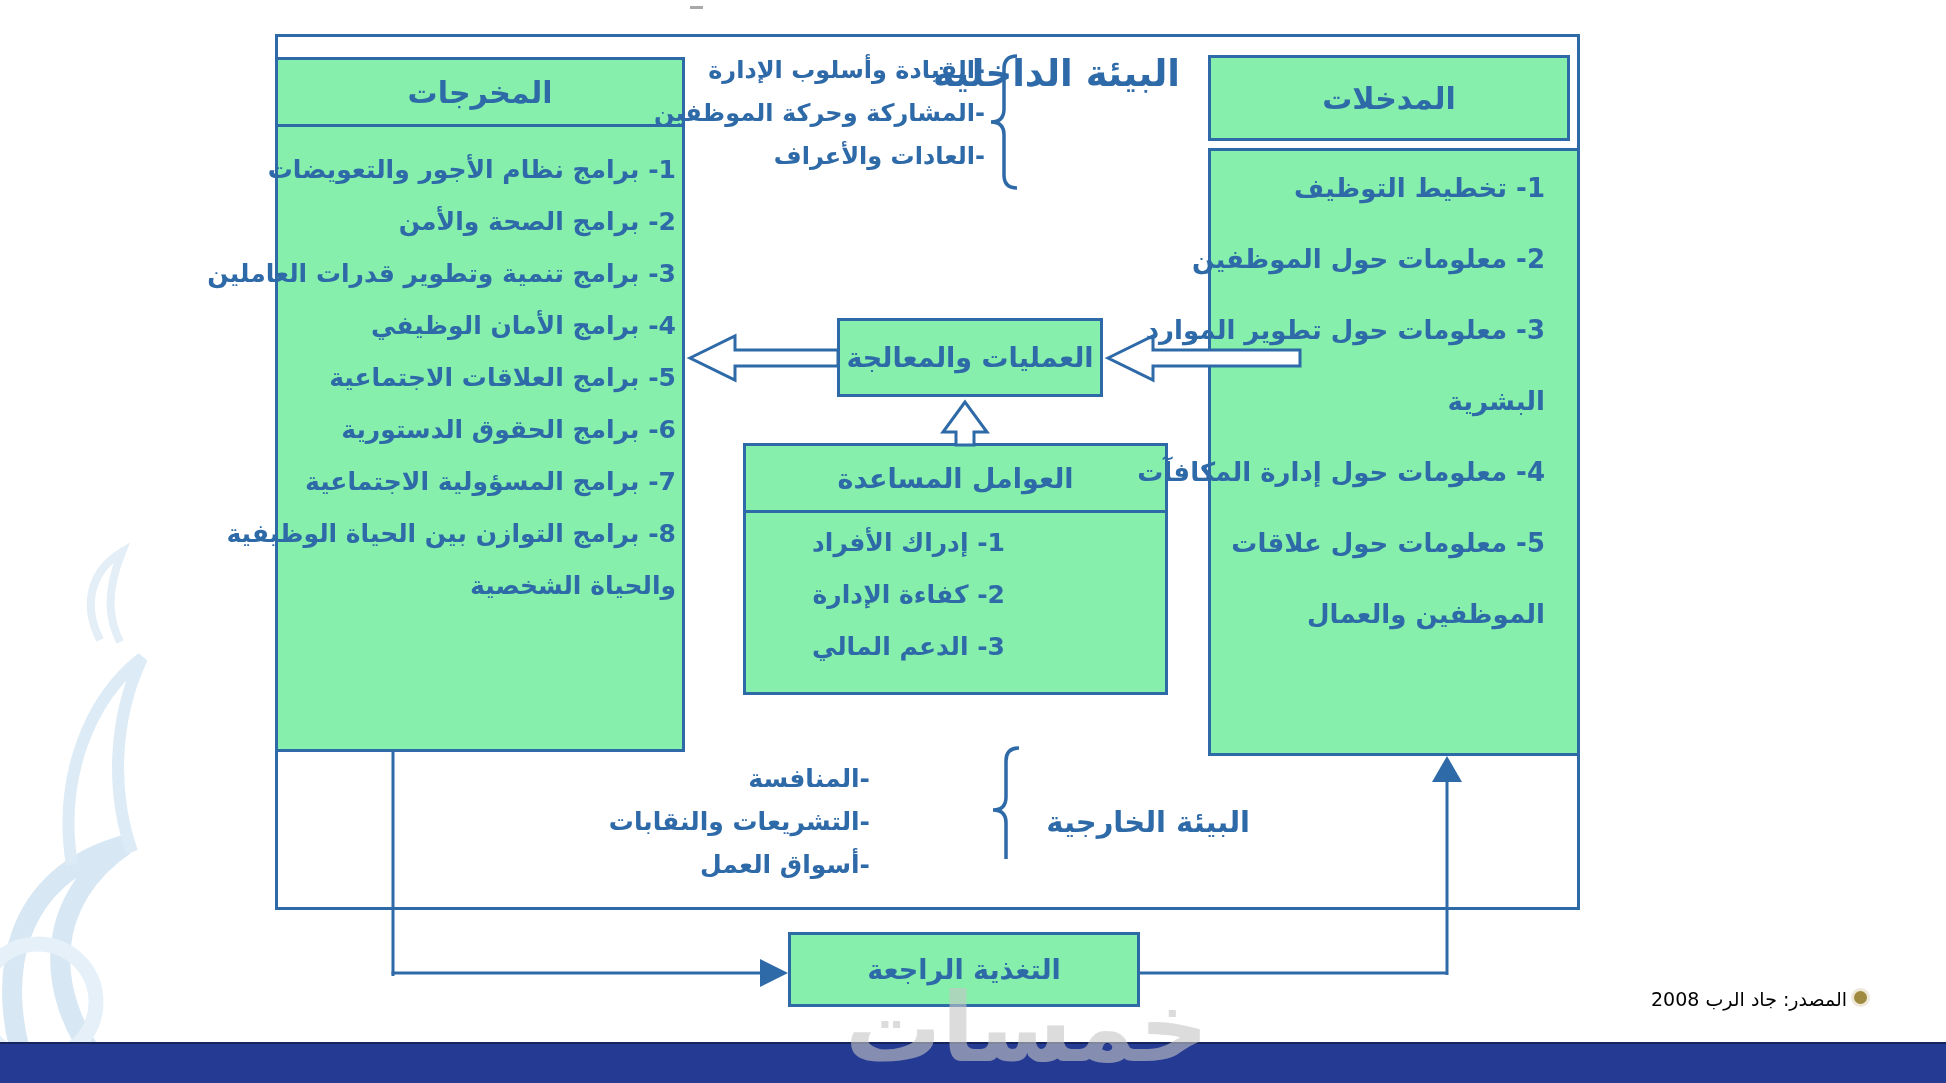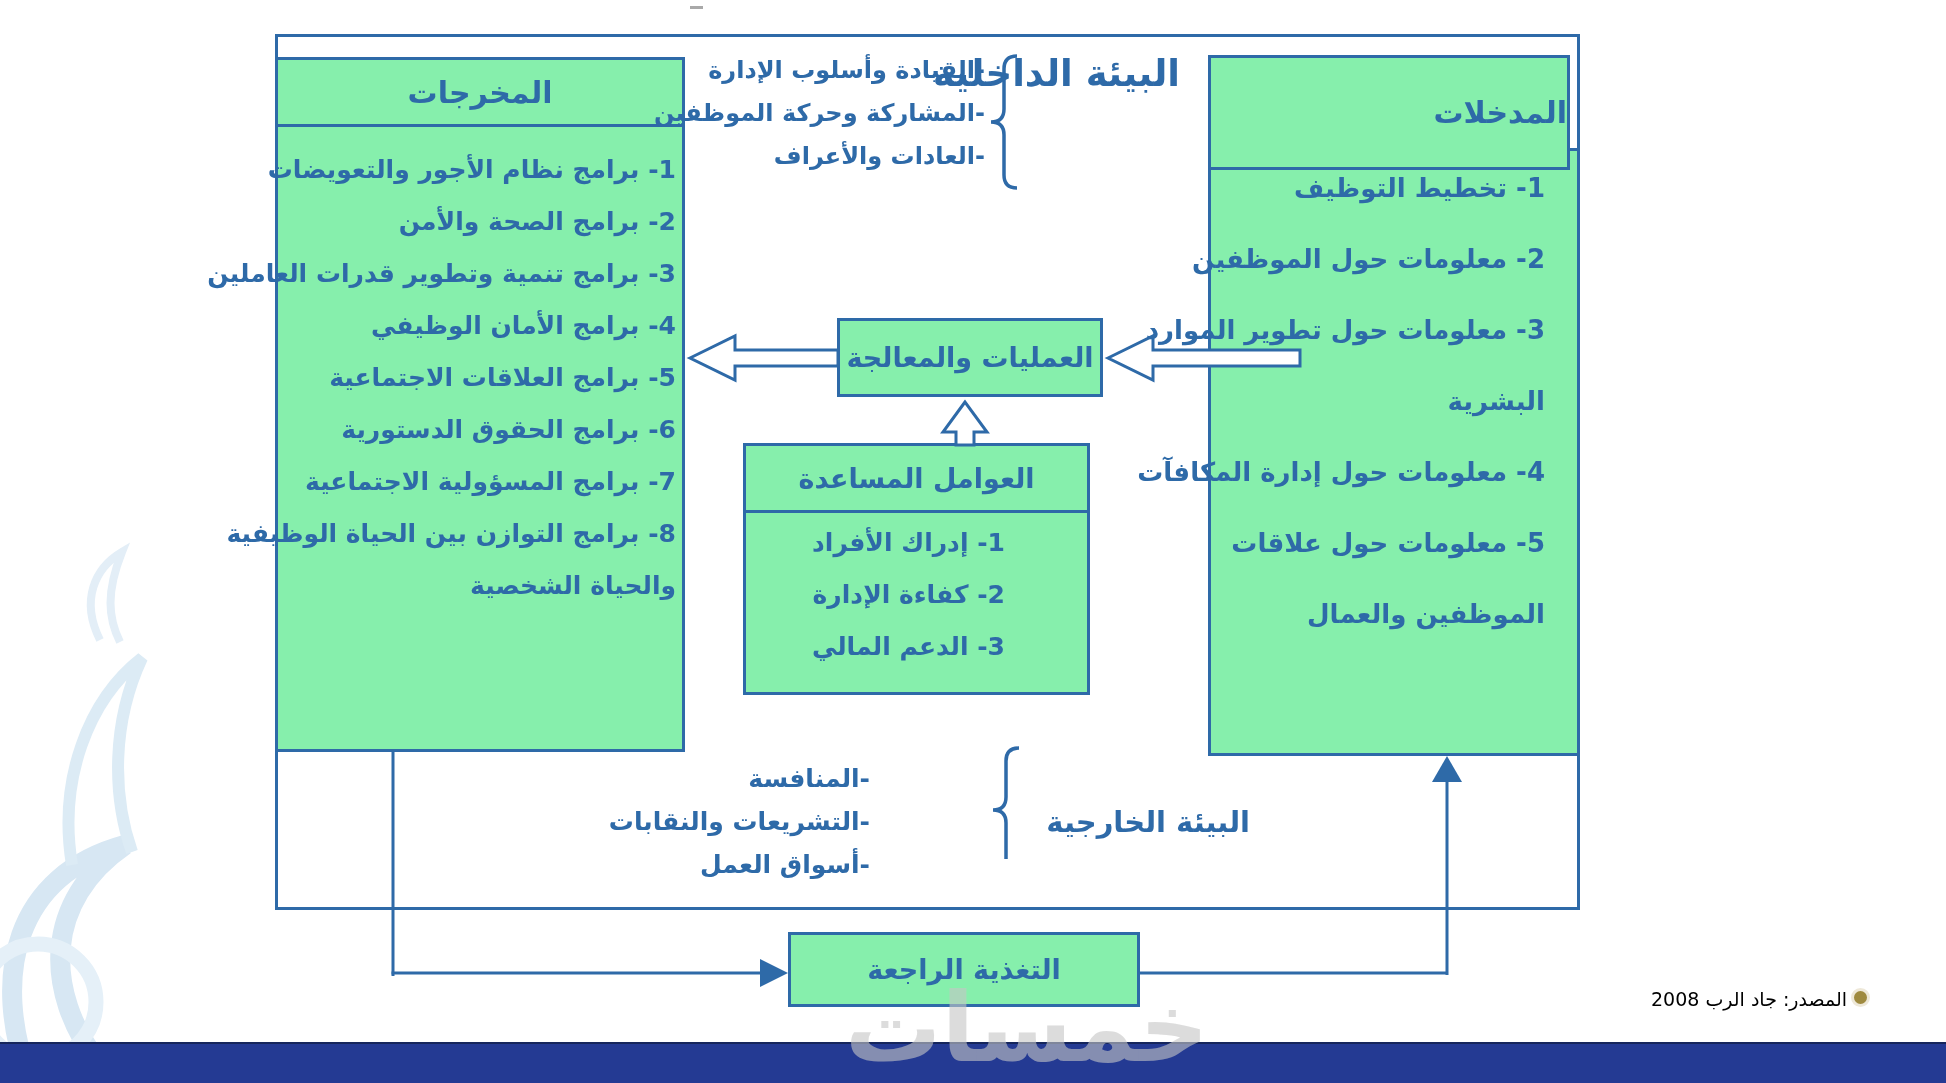--- a/index.html
+++ b/index.html
@@ -65,21 +65,21 @@
     <div class="ln" dir="rtl">2- برامج الصحة والأمن</div>
     <div class="ln" dir="rtl">3- برامج تنمية وتطوير قدرات العاملين</div>
     <div class="ln" dir="rtl">4- برامج الأمان الوظيفي</div>
     <div class="ln" dir="rtl">5- برامج العلاقات الاجتماعية</div>
     <div class="ln" dir="rtl">6- برامج الحقوق الدستورية</div>
     <div class="ln" dir="rtl">7- برامج المسؤولية الاجتماعية</div>
     <div class="ln" dir="rtl">8- برامج التوازن بين الحياة الوظيفية</div>
     <div class="ln" dir="rtl">والحياة الشخصية</div>
   </div>
 
-<div class="bbox hdr center" style="left:1208px;top:55px;width:362px;height:115px;justify-content:flex-end;">
+<div class="bbox hdr center" style="left:1208px;top:55px;width:362px;height:86px;">
   <span class="blue-t" style="font-size:30px;">المدخلات</span>
 </div>
 <div class="bbox" style="left:1208px;top:148px;width:372px;height:608px;"></div>
 <div id="inputs-list" class="list blue-t" style="right:401px;top:153px;width:330px;">
     <div class="ln" dir="rtl">1- تخطيط التوظيف</div>
     <div class="ln" dir="rtl">2- معلومات حول الموظفين</div>
     <div class="ln" dir="rtl">3- معلومات حول تطوير الموارد</div>
     <div class="ln" dir="rtl">البشرية</div>
     <div class="ln" dir="rtl">4- معلومات حول إدارة المكافآت</div>
     <div class="ln" dir="rtl">5- معلومات حول علاقات</div>
@@ -90,21 +90,21 @@
 <div id="internal-items" class="list blue-t" style="right:961px;top:49px;width:330px;">
     <div class="ln" dir="rtl">-القيادة وأسلوب الإدارة</div>
     <div class="ln" dir="rtl">-المشاركة وحركة الموظفين</div>
     <div class="ln" dir="rtl">-العادات والأعراف</div>
   </div>
 
 <div class="bbox center" style="left:837px;top:318px;width:266px;height:79px;align-items:center;">
   <span class="blue-t" style="font-size:27px;">العمليات والمعالجة</span>
 </div>
 
-<div class="bbox" style="left:743px;top:443px;width:347px;height:252px;">
+<div class="bbox" style="left:743px;top:443px;width:425px;height:252px;">
   <div class="center" style="height:64px;border-bottom:3px solid var(--blue);">
     <span class="blue-t" style="font-size:27px;">العوامل المساعدة</span>
   </div>
 </div>
 <div id="factors-items" class="list blue-t" style="right:941px;top:517px;width:300px;">
     <div class="ln" dir="rtl">1- إدراك الأفراد</div>
     <div class="ln" dir="rtl">2- كفاءة الإدارة</div>
     <div class="ln" dir="rtl">3- الدعم المالي</div>
   </div>
 

